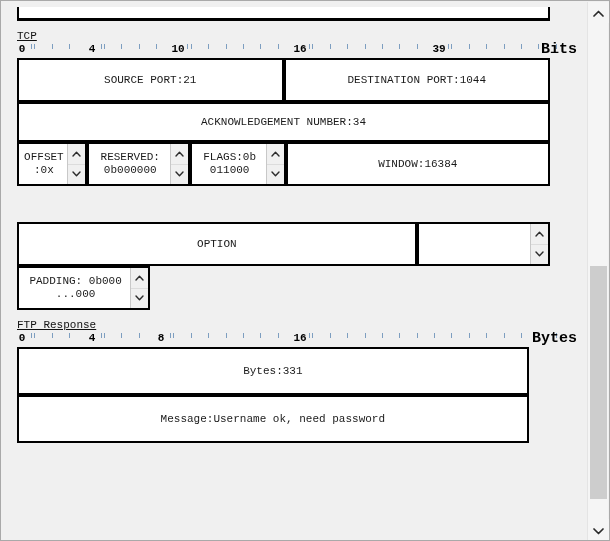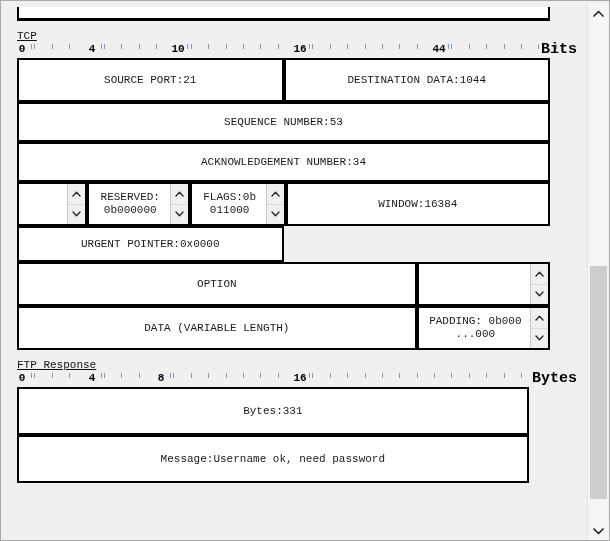--- a/index.html
+++ b/index.html
@@ -234,52 +234,48 @@
               <div class="tick" style="left:261px;background:#7d9ec0"></div>
               <div class="numlbl" style="left:283px">16</div>
               <div class="tick" style="left:292px;background:#7d9ec0"></div>
               <div class="tick" style="left:295px;background:#7d9ec0"></div>
               <div class="tick" style="left:313px;background:#7d9ec0"></div>
               <div class="tick" style="left:330px;background:#7d9ec0"></div>
               <div class="tick" style="left:348px;background:#7d9ec0"></div>
               <div class="tick" style="left:365px;background:#7d9ec0"></div>
               <div class="tick" style="left:382px;background:#7d9ec0"></div>
               <div class="tick" style="left:400px;background:#7d9ec0"></div>
-              <div class="numlbl" style="left:422px">44</div>
+              <div class="numlbl" style="left:422px">39</div>
               <div class="tick" style="left:431px;background:#7d9ec0"></div>
               <div class="tick" style="left:434px;background:#7d9ec0"></div>
               <div class="tick" style="left:452px;background:#7d9ec0"></div>
               <div class="tick" style="left:469px;background:#7d9ec0"></div>
               <div class="tick" style="left:487px;background:#7d9ec0"></div>
               <div class="tick" style="left:504px;background:#7d9ec0"></div>
               <div class="tick" style="left:521px;background:#7d9ec0"></div>
               <div class="tick" style="left:539px;background:#7d9ec0"></div>
               <div class="unitlbl">Bits</div>
             </div>
             <div class="rows">
               <div class="row" style="height:44px">
                 <div class="field" style="width:50%">
                   <span class="ftext">SOURCE PORT:21</span>
                 </div>
                 <div class="field" style="width:50%">
-                  <span class="ftext">DESTINATION DATA:1044</span>
-                </div>
-              </div>
-              <div class="row" style="height:40px">
-                <div class="field" style="width:100%">
-                  <span class="ftext">SEQUENCE NUMBER:53</span>
+                  <span class="ftext">DESTINATION PORT:1044</span>
                 </div>
               </div>
               <div class="row" style="height:40px">
                 <div class="field" style="width:100%">
                   <span class="ftext">ACKNOWLEDGEMENT NUMBER:34</span>
                 </div>
               </div>
               <div class="row" style="height:44px">
                 <div class="field spin pad-right-spin" style="width:13.1%">
+                  <span class="ftext">OFFSET:0x</span>
                   <div class="spinner">
                     <div class="sbtn">
                       <span>
                         <svg width="9" height="6" viewBox="0 0 9 6">
                           <path d="M1 5 L4.5 1.3 L8 5" fill="none" stroke="#2b2b2b" stroke-width="1.4" stroke-linecap="round" stroke-linejoin="round"></path>
                         </svg>
                       </span>
                     </div>
                     <div class="sbtn">
                       <span>
@@ -326,23 +322,20 @@
                         </svg>
                       </span>
                     </div>
                   </div>
                 </div>
                 <div class="field" style="width:49.6%">
                   <span class="ftext">WINDOW:16384</span>
                 </div>
               </div>
               <div class="row" style="height:36px">
-                <div class="field" style="width:50%">
-                  <span class="ftext">URGENT POINTER:0x0000</span>
-                </div>
               </div>
               <div class="row" style="height:44px">
                 <div class="field" style="width:75%">
                   <span class="ftext">OPTION</span>
                 </div>
                 <div class="field spin pad-right-spin" style="width:25%">
                   <span class="ftext"></span>
                   <div class="spinner">
                     <div class="sbtn">
                       <span>
@@ -355,23 +348,20 @@
                       <span>
                         <svg width="9" height="6" viewBox="0 0 9 6">
                           <path d="M1 1 L4.5 4.7 L8 1" fill="none" stroke="#2b2b2b" stroke-width="1.4" stroke-linecap="round" stroke-linejoin="round"></path>
                         </svg>
                       </span>
                     </div>
                   </div>
                 </div>
               </div>
               <div class="row" style="height:44px">
-                <div class="field" style="width:75%">
-                  <span class="ftext">DATA (VARIABLE LENGTH)</span>
-                </div>
                 <div class="field spin pad-right-spin" style="width:25%">
                   <span class="ftext">PADDING: 0b000 ...000</span>
                   <div class="spinner">
                     <div class="sbtn">
                       <span>
                         <svg width="9" height="6" viewBox="0 0 9 6">
                           <path d="M1 5 L4.5 1.3 L8 5" fill="none" stroke="#2b2b2b" stroke-width="1.4" stroke-linecap="round" stroke-linejoin="round"></path>
                         </svg>
                       </span>
                     </div>

